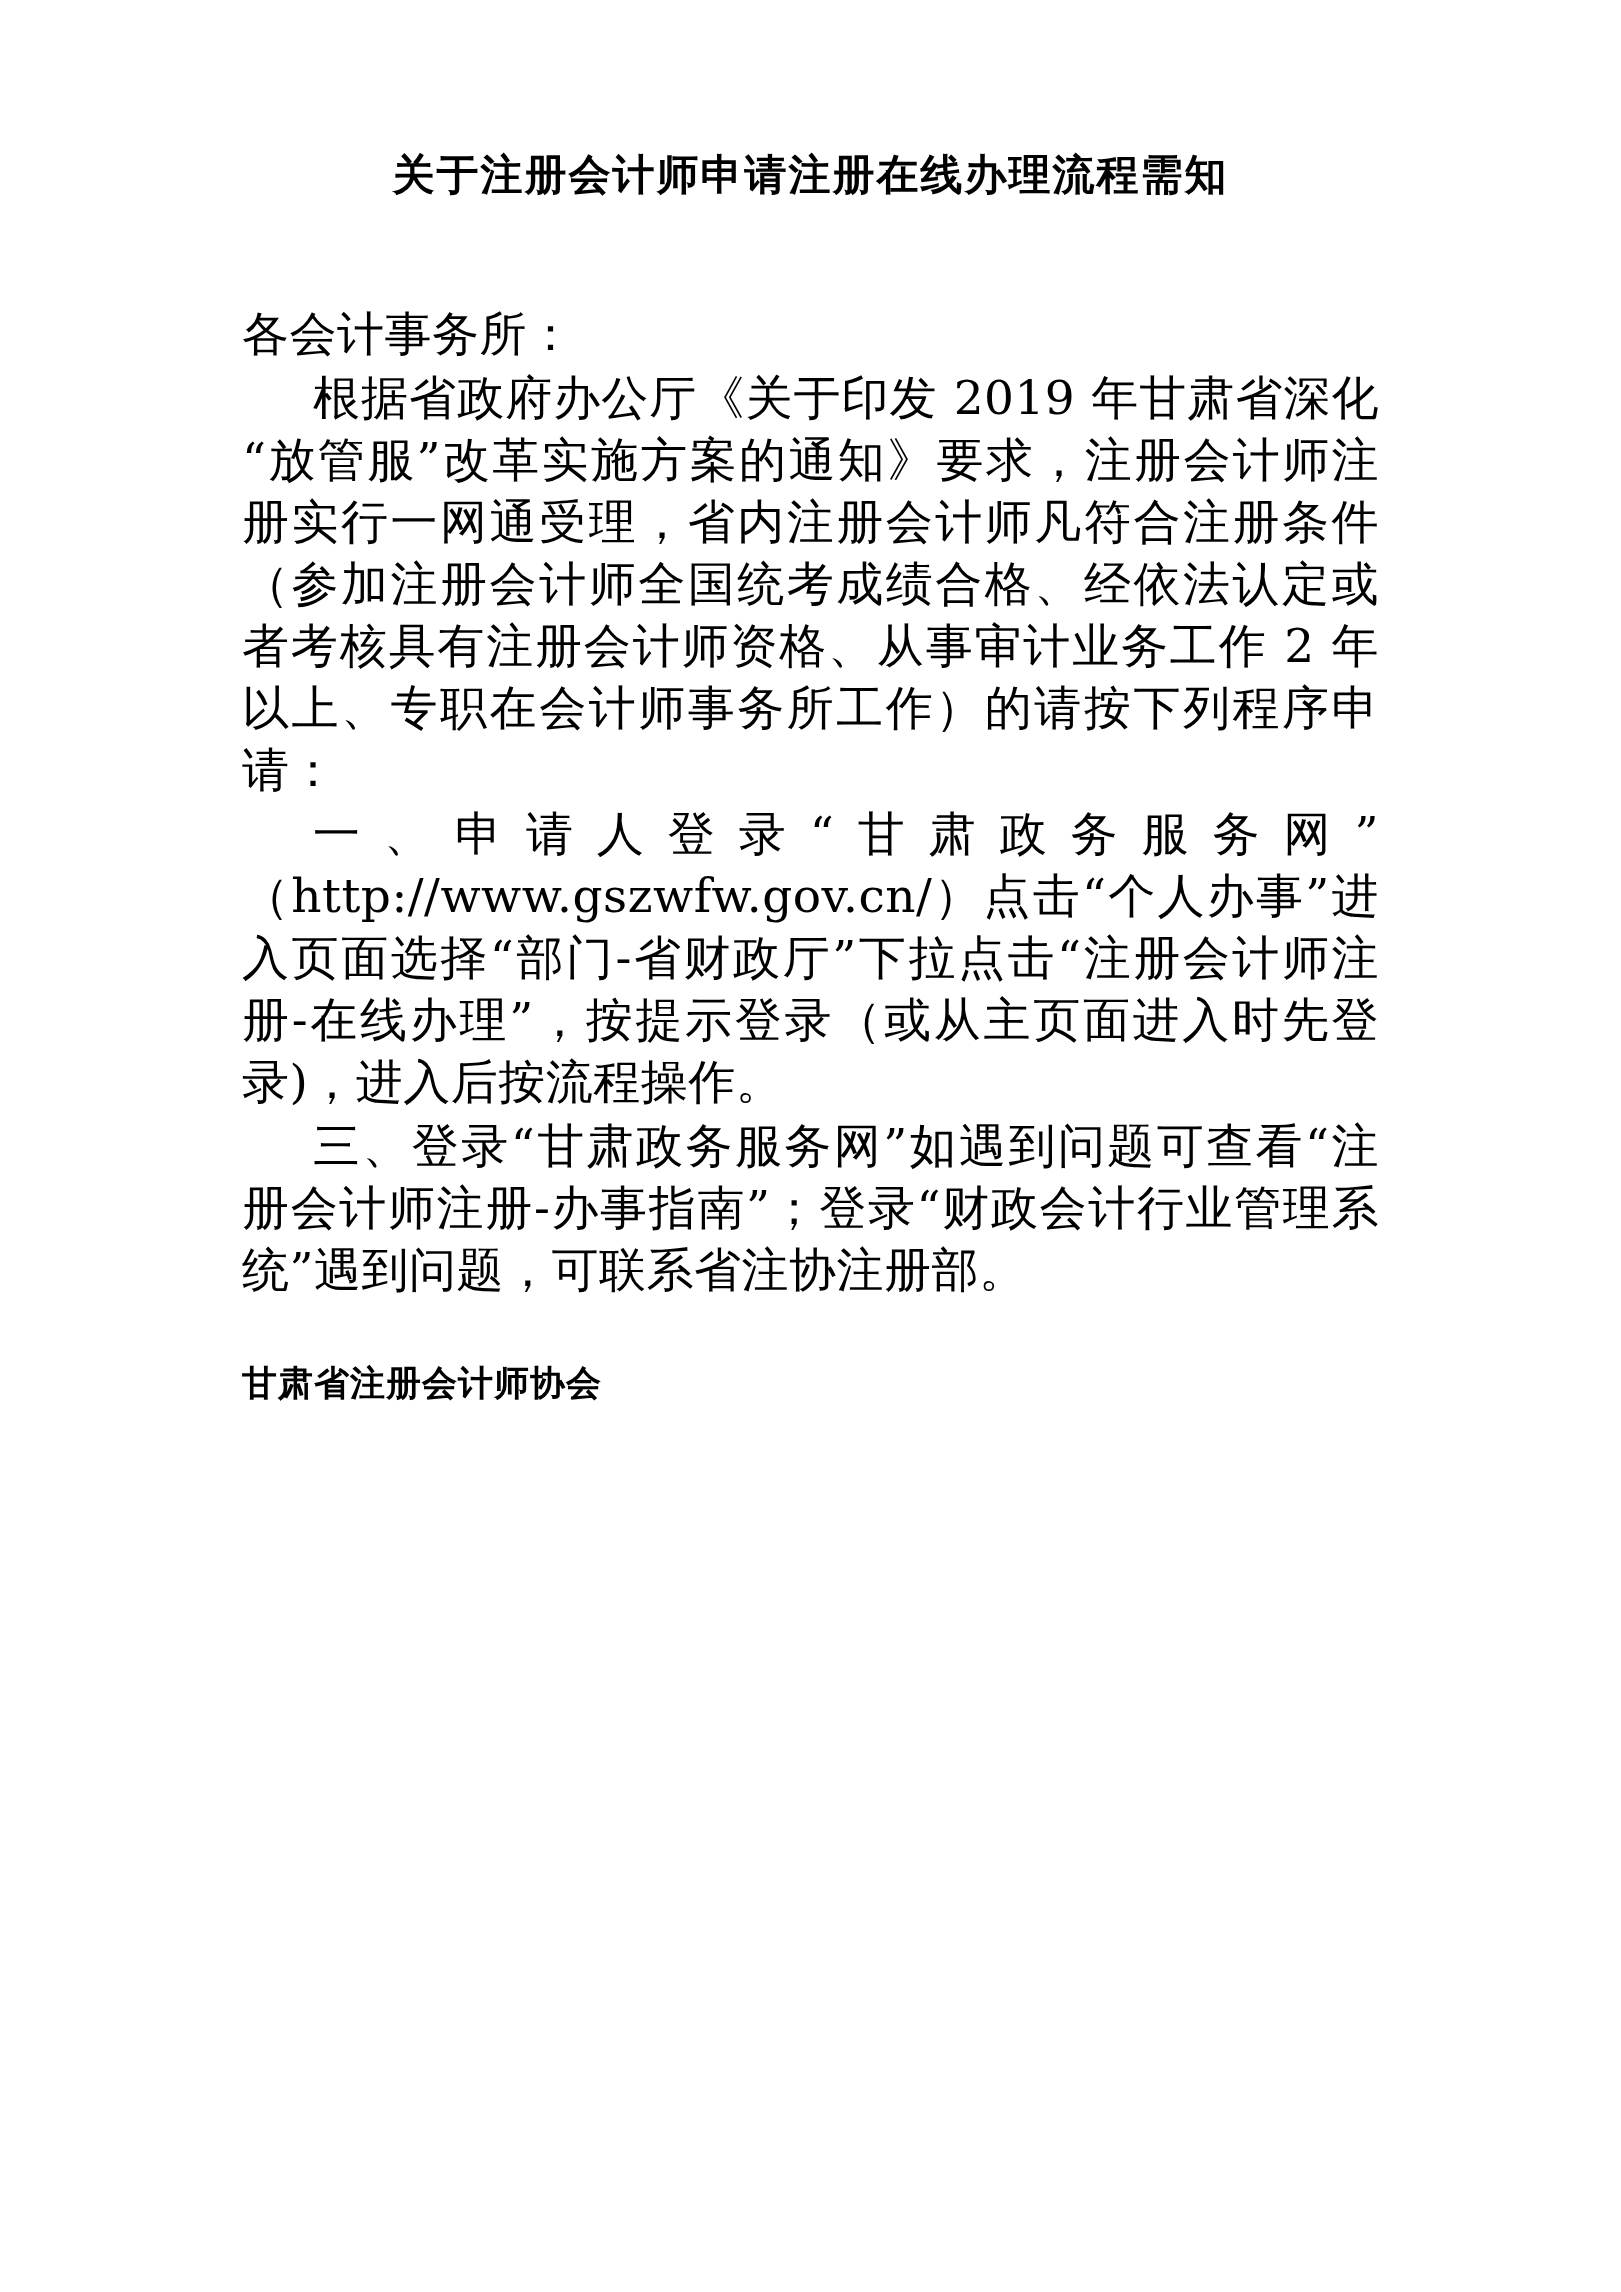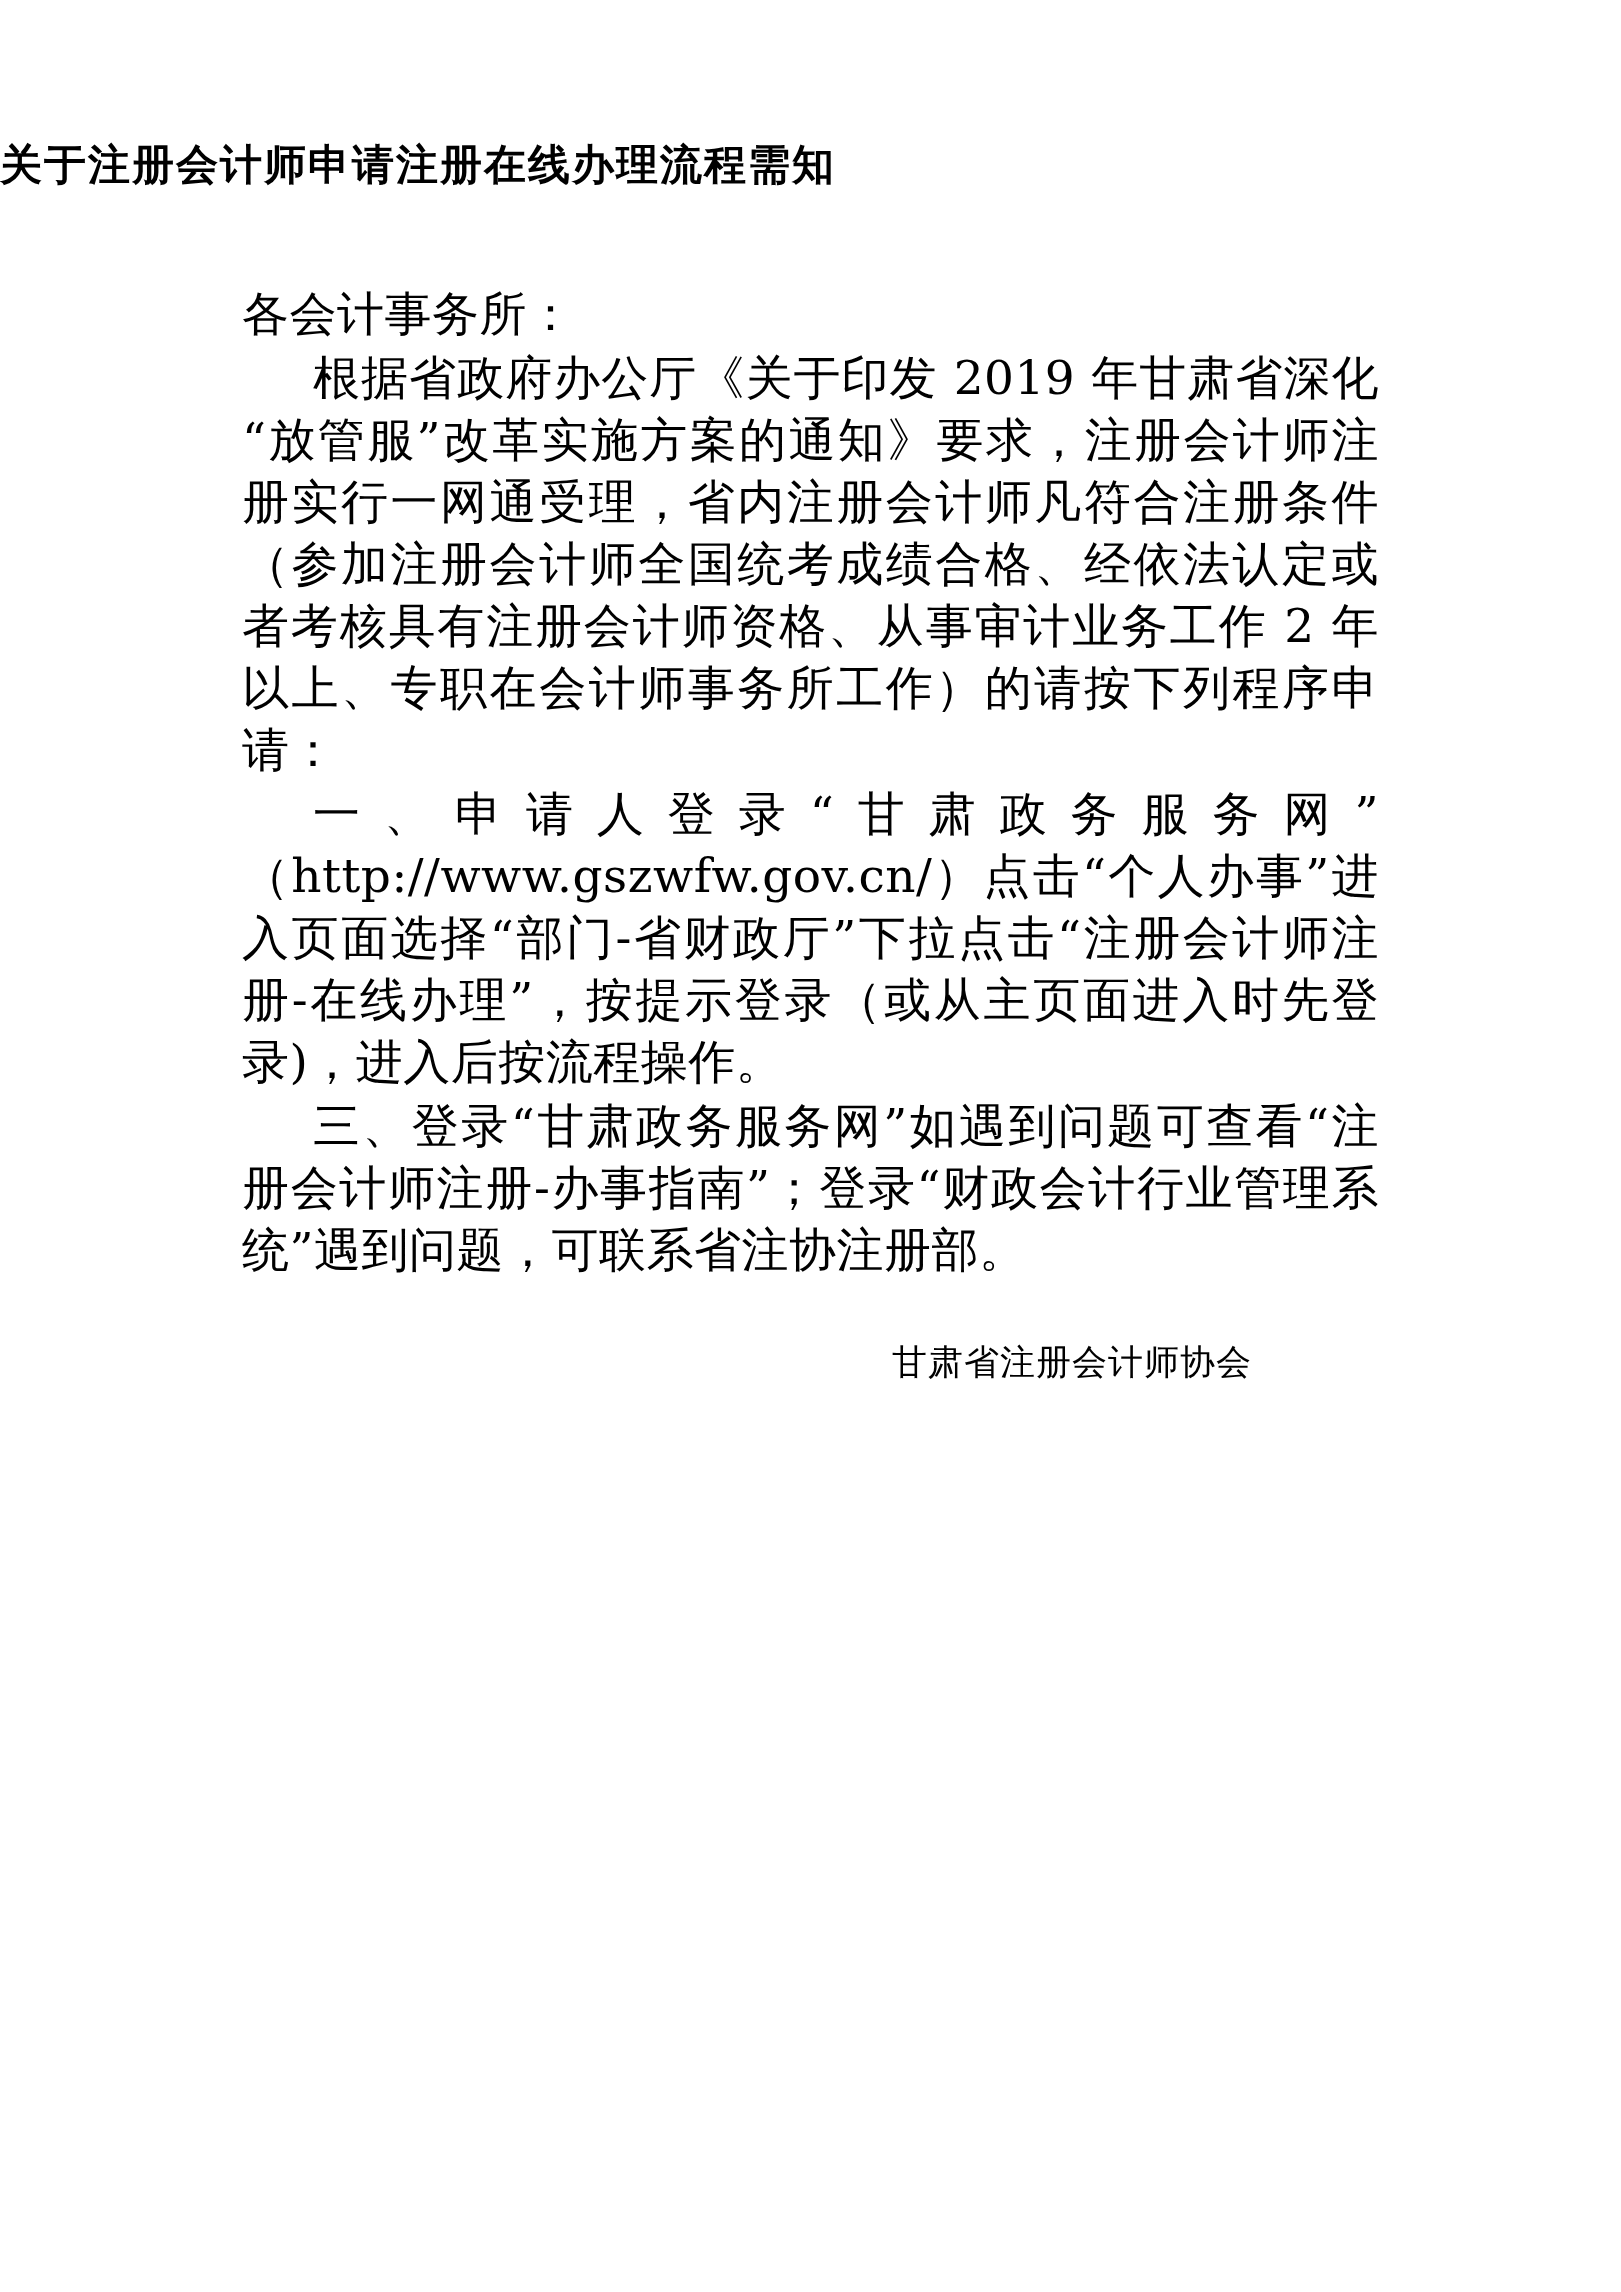--- a/index.html
+++ b/index.html
@@ -15,24 +15,25 @@
     width: 1621px;
     height: 2293px;
     box-sizing: border-box;
     position: relative;
     background: #ffffff;
     margin: 0 auto;
     padding: 0;
     overflow: hidden;
   }
   .doc-title {
+    text-align: center;
     font-size: 42px;
     font-weight: bold;
     letter-spacing: 2px;
-    margin: 0;
+    margin: 10px;
     padding-top: 137px;
     font-family: "DejaVu Sans", "Liberation Sans", sans-serif;
   }
   .body-wrap {
     margin: 0 auto;
     width: 1137px;
     padding-top: 90px;
   }
   p.para {
     font-size: 47px;
@@ -40,22 +41,23 @@
     margin: 0 0 2px 0;
     text-align: justify;
     text-justify: inter-ideograph;
     letter-spacing: 0.5px;
   }
   p.indent {
     text-indent: 71px;
   }
   .sign-block {
     margin-top: 51px;
-    text-align: right;
+    text-align: left;
     padding-right: 127px;
+    font-weight: bold;
   }
   .sign-line {
     font-size: 35px;
     line-height: 61px;
     letter-spacing: 1px;
   }
 </style>
 </head>
 <body>
 

